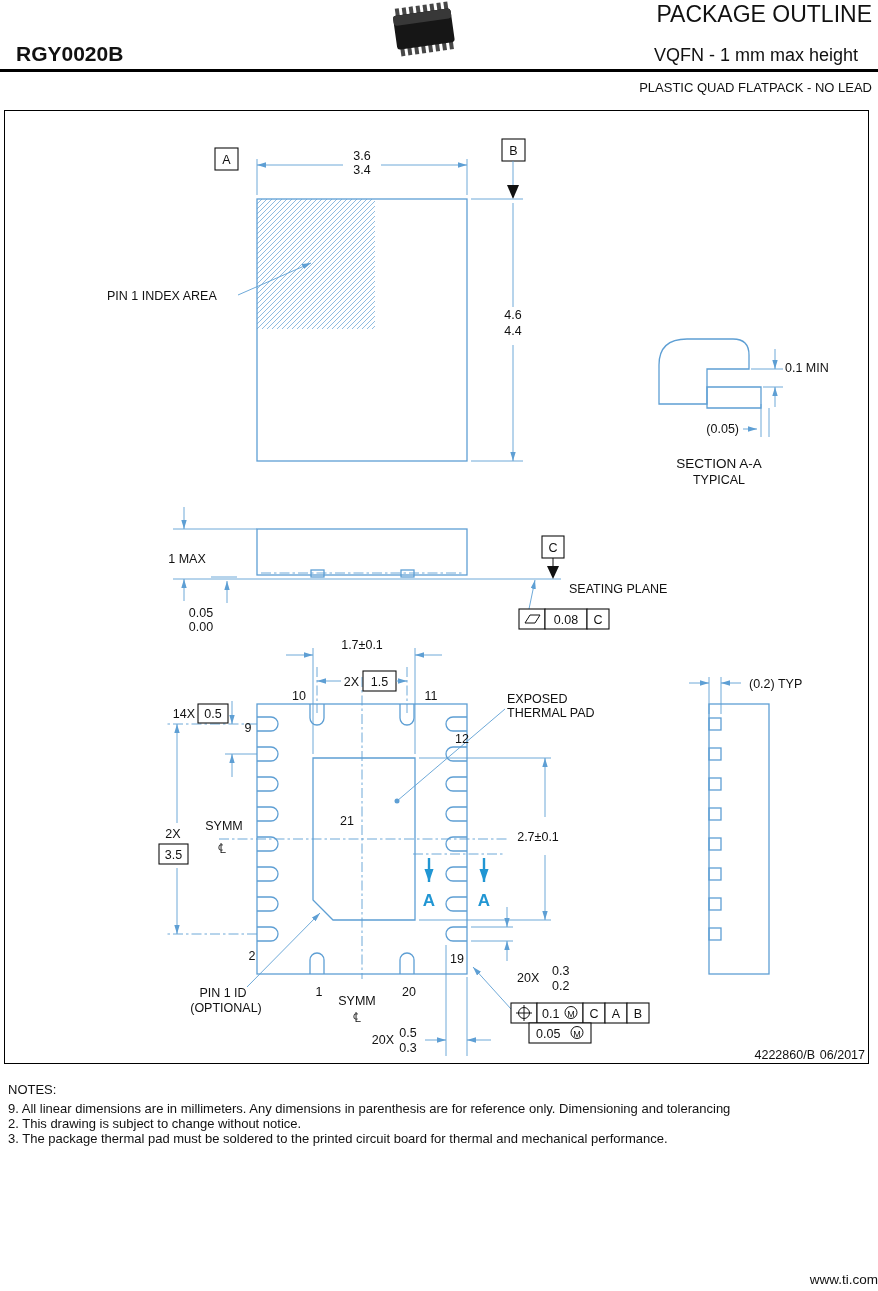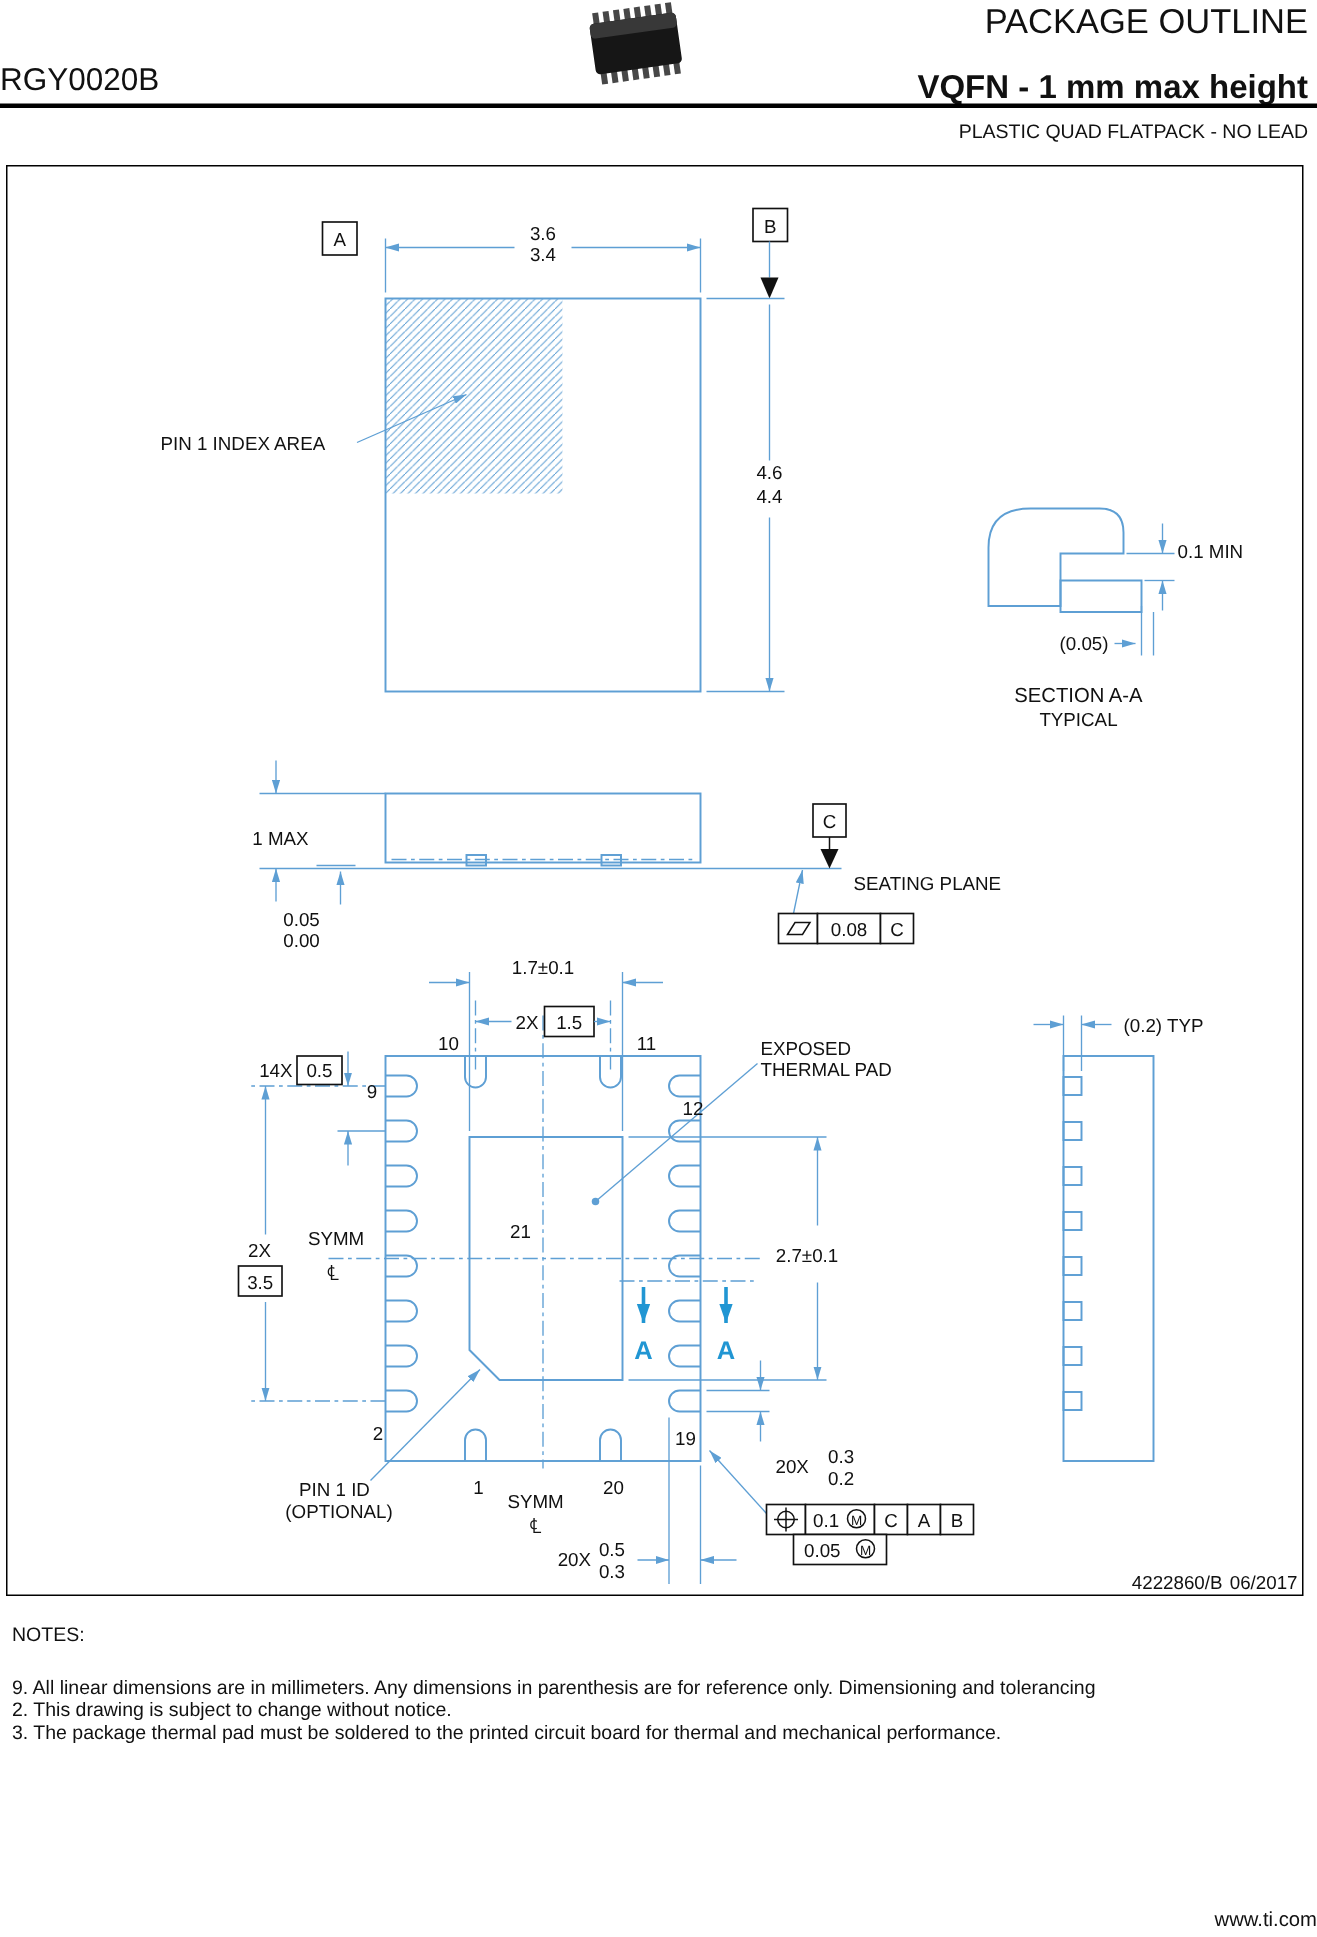--- a/index.html
+++ b/index.html
@@ -1,27 +1,27 @@
 <!DOCTYPE html>
 <html><head>
 <meta charset="utf-8">
 <style>
   html,body{margin:0;padding:0}
   body{width:878px;height:1291px;position:relative;background:#fff;color:#111;
        font-family:"Liberation Sans",sans-serif;overflow:hidden}
   .abs{position:absolute}
   .h-title{right:6px;top:1px;font-size:23px;font-weight:normal}
-  .h-part{left:0;top:42px;font-size:21px;font-weight:normal}
-  .h-sub{right:6px;top:45px;font-size:22px;font-weight:bold}
+  .h-part{left:16px;top:42px;font-size:21px;font-weight:bold}
+  .h-sub{right:20px;top:45px;font-size:18px;font-weight:normal}
   .h-rule{left:0;top:69px;width:878px;height:3px;background:#000}
   .h-type{right:6px;top:80px;font-size:13px}
   .chip{left:385px;top:0}
   .frame{left:4px;top:110px;width:863px;height:952px;border:1.5px solid #000}
   .notes{left:8px;top:1082px;width:862px;font-size:13px;line-height:15px}
-  .notes-h{margin-bottom:20px}
+  .notes-h{margin-bottom:4px}
   .nl.indent{padding-left:14px}
   .footer{left:0;top:1272px;width:878px;text-align:right;font-size:13.5px}
   svg text{font-family:"Liberation Sans",sans-serif;font-size:12.5px;fill:#111}
   svg .tm{text-anchor:middle}
   svg .te{text-anchor:end}
   svg .ts{font-size:13.5px}
   svg .ta{font-size:17px;font-weight:bold;fill:#2196d3;text-anchor:middle}
   svg .bl{stroke:#5e9fd4;stroke-width:1.3;fill:none}
   svg .dl{stroke:#5e9fd4;stroke-width:0.9;fill:none}
   svg .cl2{stroke:#5e9fd4;stroke-width:0.9;fill:none;stroke-dasharray:10 3 2.5 3}

